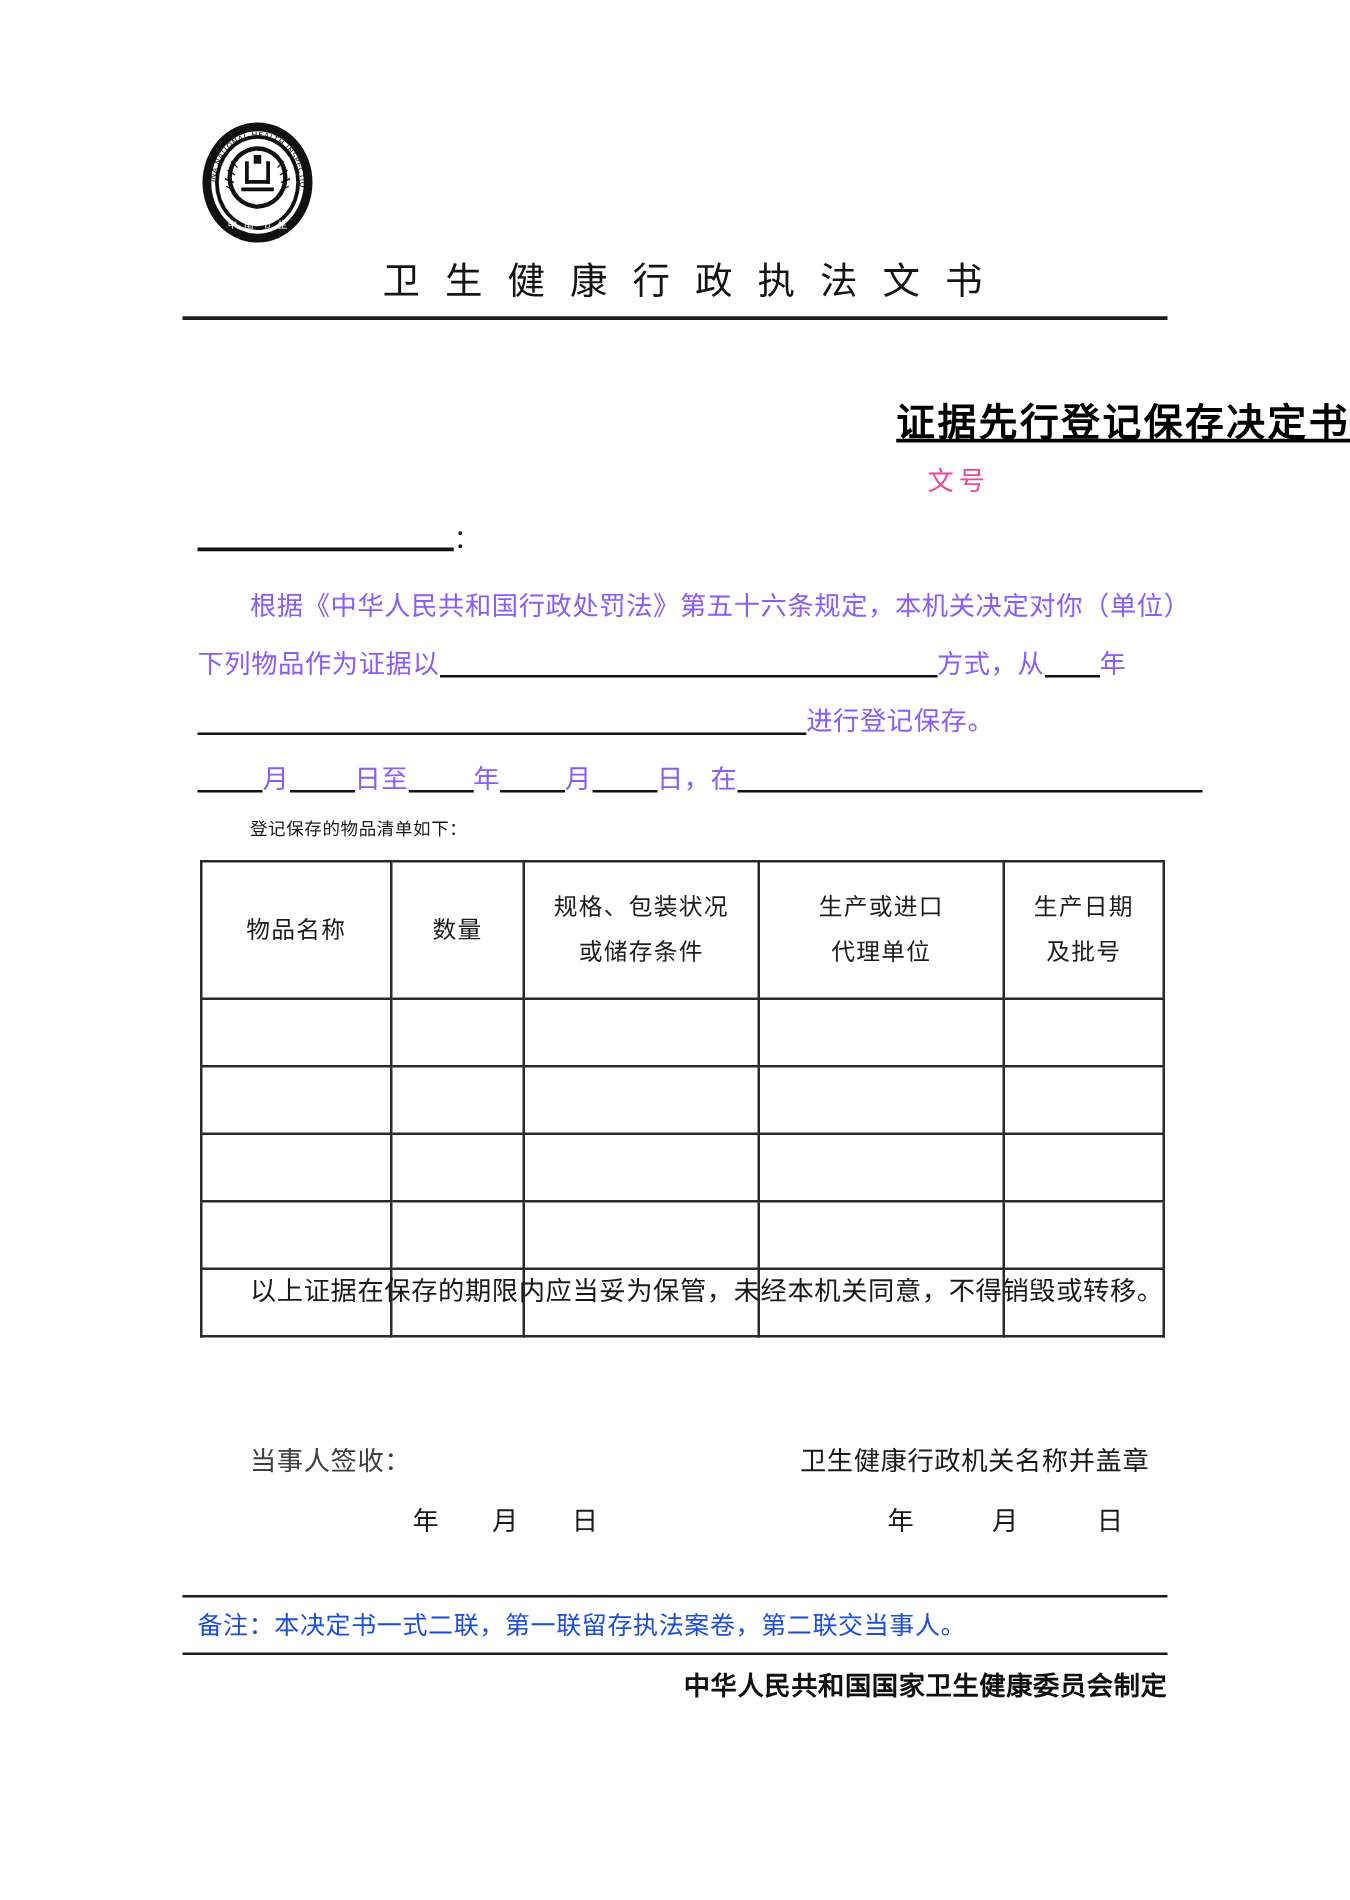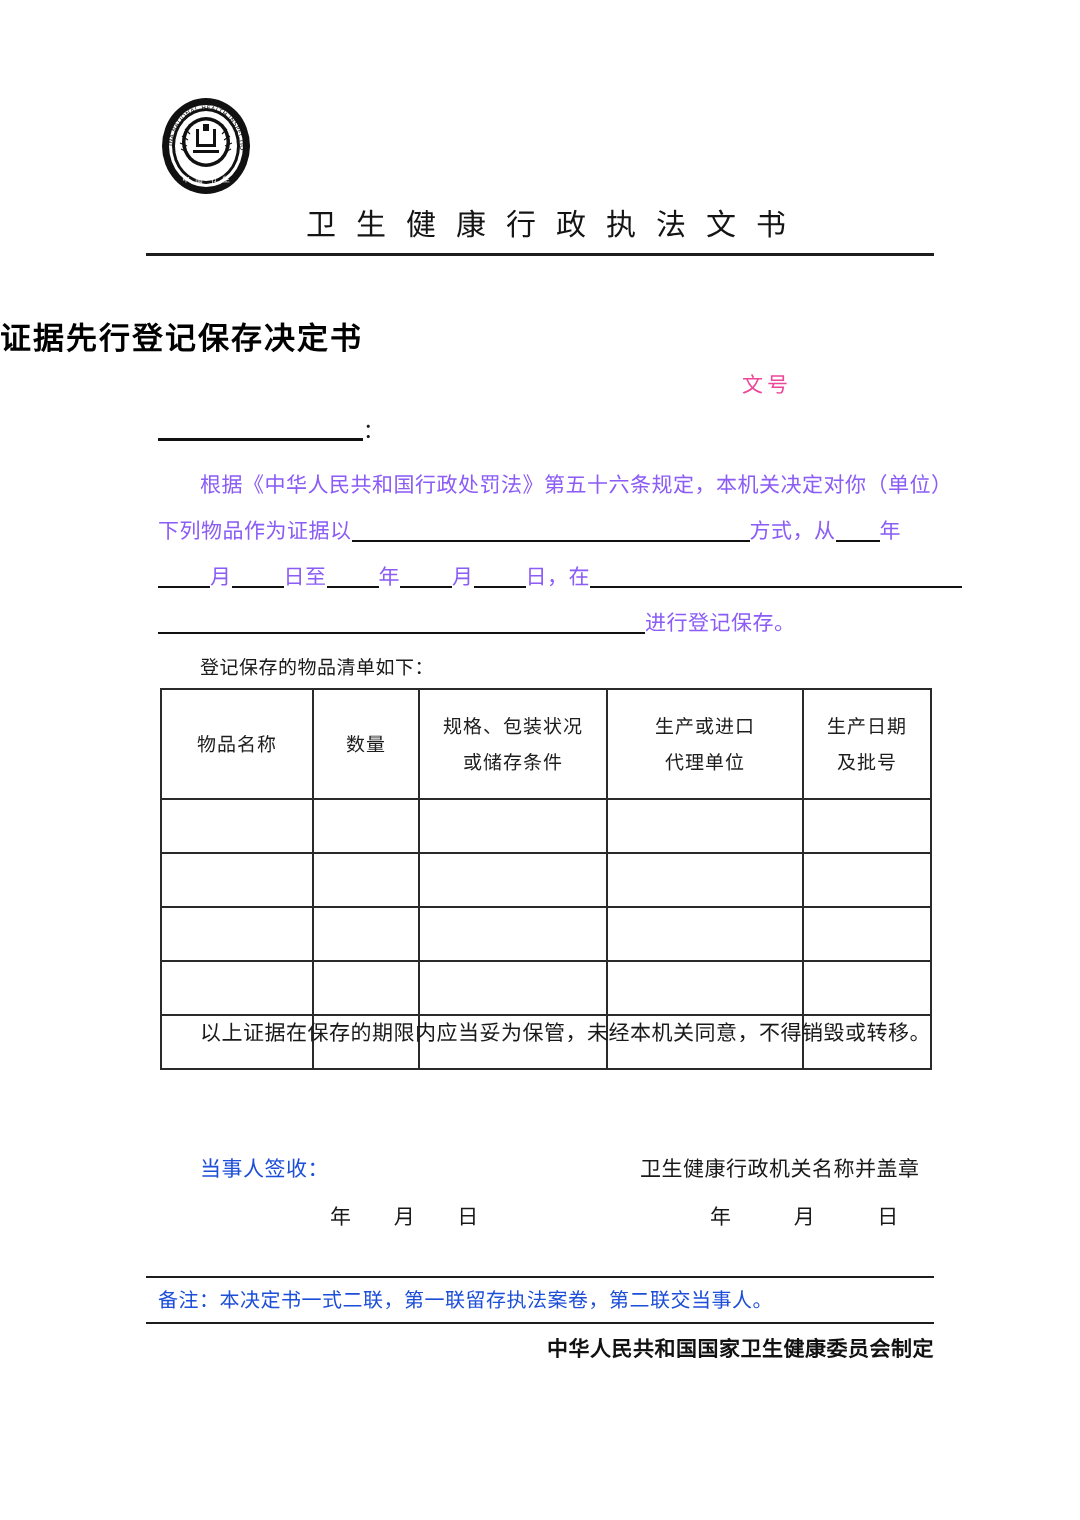--- a/index.html
+++ b/index.html
@@ -64,26 +64,27 @@
     height: 0;
     border-top: 3px solid #1d1d1d;
   }
 
   
   .doc-title {
     position: absolute;
     left: 0;
     top: 313px;
     width: 1080px;
-    text-align: left;
+    text-align: right;
     font-family: "DejaVu Sans", "Liberation Sans", sans-serif;
     font-weight: bold;
     font-size: 31px;
     letter-spacing: 2px;
     color: #000;
+    text-decoration: underline;
   }
 
   .doc-number {
     position: absolute;
     left: 742px;
     top: 368px;
     font-family: "DejaVu Serif", "Liberation Serif", serif;
     font-size: 21px;
     letter-spacing: 4px;
     color: #ec4899;
@@ -137,21 +138,21 @@
   .u-w52  { width: 52px; }
   .u-w370 { width: 372px; }
   .u-w487 { width: 487px; }
 
   
   .list-intro {
     position: absolute;
     left: 200px;
     top: 652px;
     font-family: "DejaVu Serif", "Liberation Serif", serif;
-    font-size: 19px;
+    font-size: 14px;
     color: #191919;
     letter-spacing: 0.5px;
   }
 
   
   .goods-table {
     position: absolute;
     left: 160px;
     top: 688px;
     width: 760px;
@@ -191,21 +192,21 @@
     white-space: nowrap;
   }
 
   
   .sign-left-label {
     position: absolute;
     left: 200px;
     top: 1152px;
     font-family: "DejaVu Serif", "Liberation Serif", serif;
     font-size: 21px;
-    color: #1d4ed8;
+    color: #404040;
     letter-spacing: 0.5px;
   }
   .sign-right-label {
     position: absolute;
     left: 640px;
     top: 1152px;
     font-family: "DejaVu Serif", "Liberation Serif", serif;
     font-size: 21px;
     color: #191919;
     letter-spacing: 0.5px;
@@ -330,25 +331,25 @@
 
     <div class="body-line indent">
       <span>根据《中华人民共和国行政处罚法》第五十六条规定，本机关决定对你（单位）</span>
     </div>
 
     <div class="body-line">
       <span>下列物品作为证据以</span><span class="u u-w400"></span><span>方式，从</span><span class="u u-w44"></span><span>年</span>
     </div>
 
     <div class="body-line">
+      <span class="u u-w487"></span><span>进行登记保存。</span>
+    </div>
+
+    <div class="body-line">
       <span class="u u-w52"></span><span>月</span><span class="u u-w52"></span><span>日至</span><span class="u u-w52"></span><span>年</span><span class="u u-w52"></span><span>月</span><span class="u u-w52"></span><span>日，在</span><span class="u u-w370"></span>
-    </div>
-
-    <div class="body-line">
-      <span class="u u-w487"></span><span>进行登记保存。</span>
     </div>
   </div>
 
   <div class="list-intro">登记保存的物品清单如下：</div>
 
   <table class="goods-table">
     <thead>
       <tr>
         <th class="col-name">
           <div class="th-stack">

